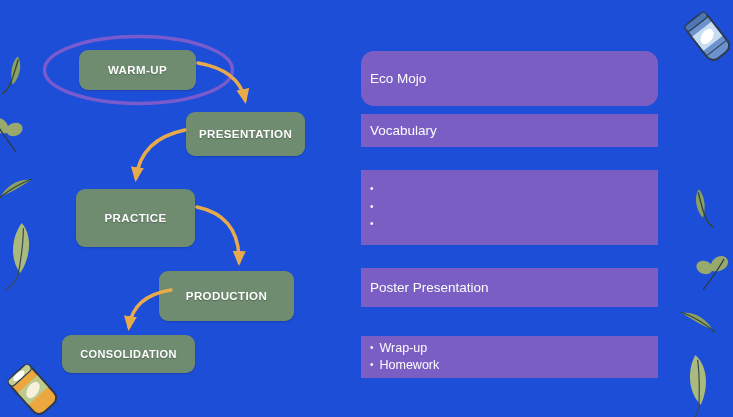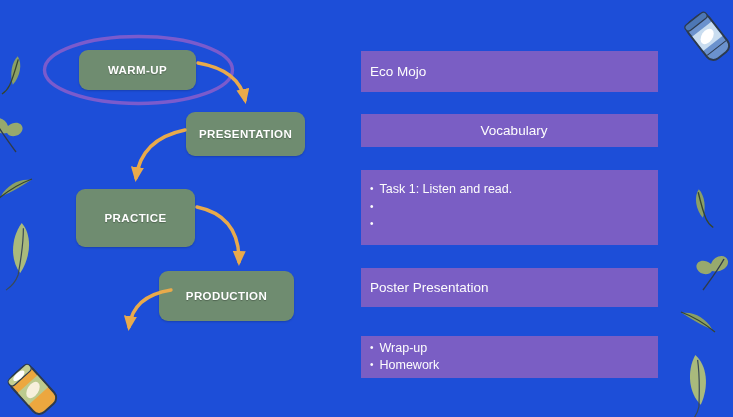--- a/index.html
+++ b/index.html
@@ -21,22 +21,22 @@
   .fb-practice{left:76px;top:189px;width:119px;height:58px;}
   .fb-production{left:159px;top:271px;width:135px;height:50px;}
   .fb-consolidation{left:62px;top:335px;width:133px;height:38px;font-size:11px;}
   
   .content-box{
     position:absolute;left:361px;width:297px;background:#7a5ec4;
     color:#fdfdfd;display:flex;flex-direction:column;justify-content:center;
     padding-left:9px;box-sizing:border-box;
   }
   .cb-title{font-size:13.5px;}
-  .cb-eco{top:51px;height:41px;}
-  .cb-vocab{top:114px;height:33px;text-align:center;}
+  .cb-eco{top:51px;height:55px;border-radius:13px;}
+  .cb-vocab{top:114px;height:33px;}
   .cb-tasks{top:170px;height:75px;}
   .cb-poster{top:268px;height:39px;}
   .cb-wrap{top:336px;height:42px;}
   .bullet-line{display:flex;align-items:baseline;font-size:12.5px;line-height:17.5px;}
   .bullet{font-size:10px;margin-right:6px;position:relative;top:-1px;}
   
   .deco{position:absolute;left:0;top:0;pointer-events:none;}
 </style>
 </head>
 <body>
@@ -48,31 +48,33 @@
   </div>
   <div class="flow-box fb-presentation">
     <span>PRESENTATION</span>
   </div>
   <div class="flow-box fb-practice">
     <span>PRACTICE</span>
   </div>
   <div class="flow-box fb-production">
     <span>PRODUCTION</span>
   </div>
+  <div class="flow-box fb-consolidation">
+    <span>CONSOLIDATION</span>
+  </div>
 
   <div class="content-box cb-eco cb-title">
     <span>Eco Mojo</span>
   </div>
   <div class="content-box cb-vocab cb-title">
     <span>Vocabulary</span>
   </div>
   <div class="content-box cb-tasks">
     <div class="bullet-line">
       <span class="bullet">•</span>
-      <span>Task 1: Listen and read.</span>
     </div>
     <div class="bullet-line">
       <span class="bullet">•</span>
     </div>
     <div class="bullet-line">
       <span class="bullet">•</span>
     </div>
   </div>
   <div class="content-box cb-poster cb-title">
     <span>Poster Presentation</span>

